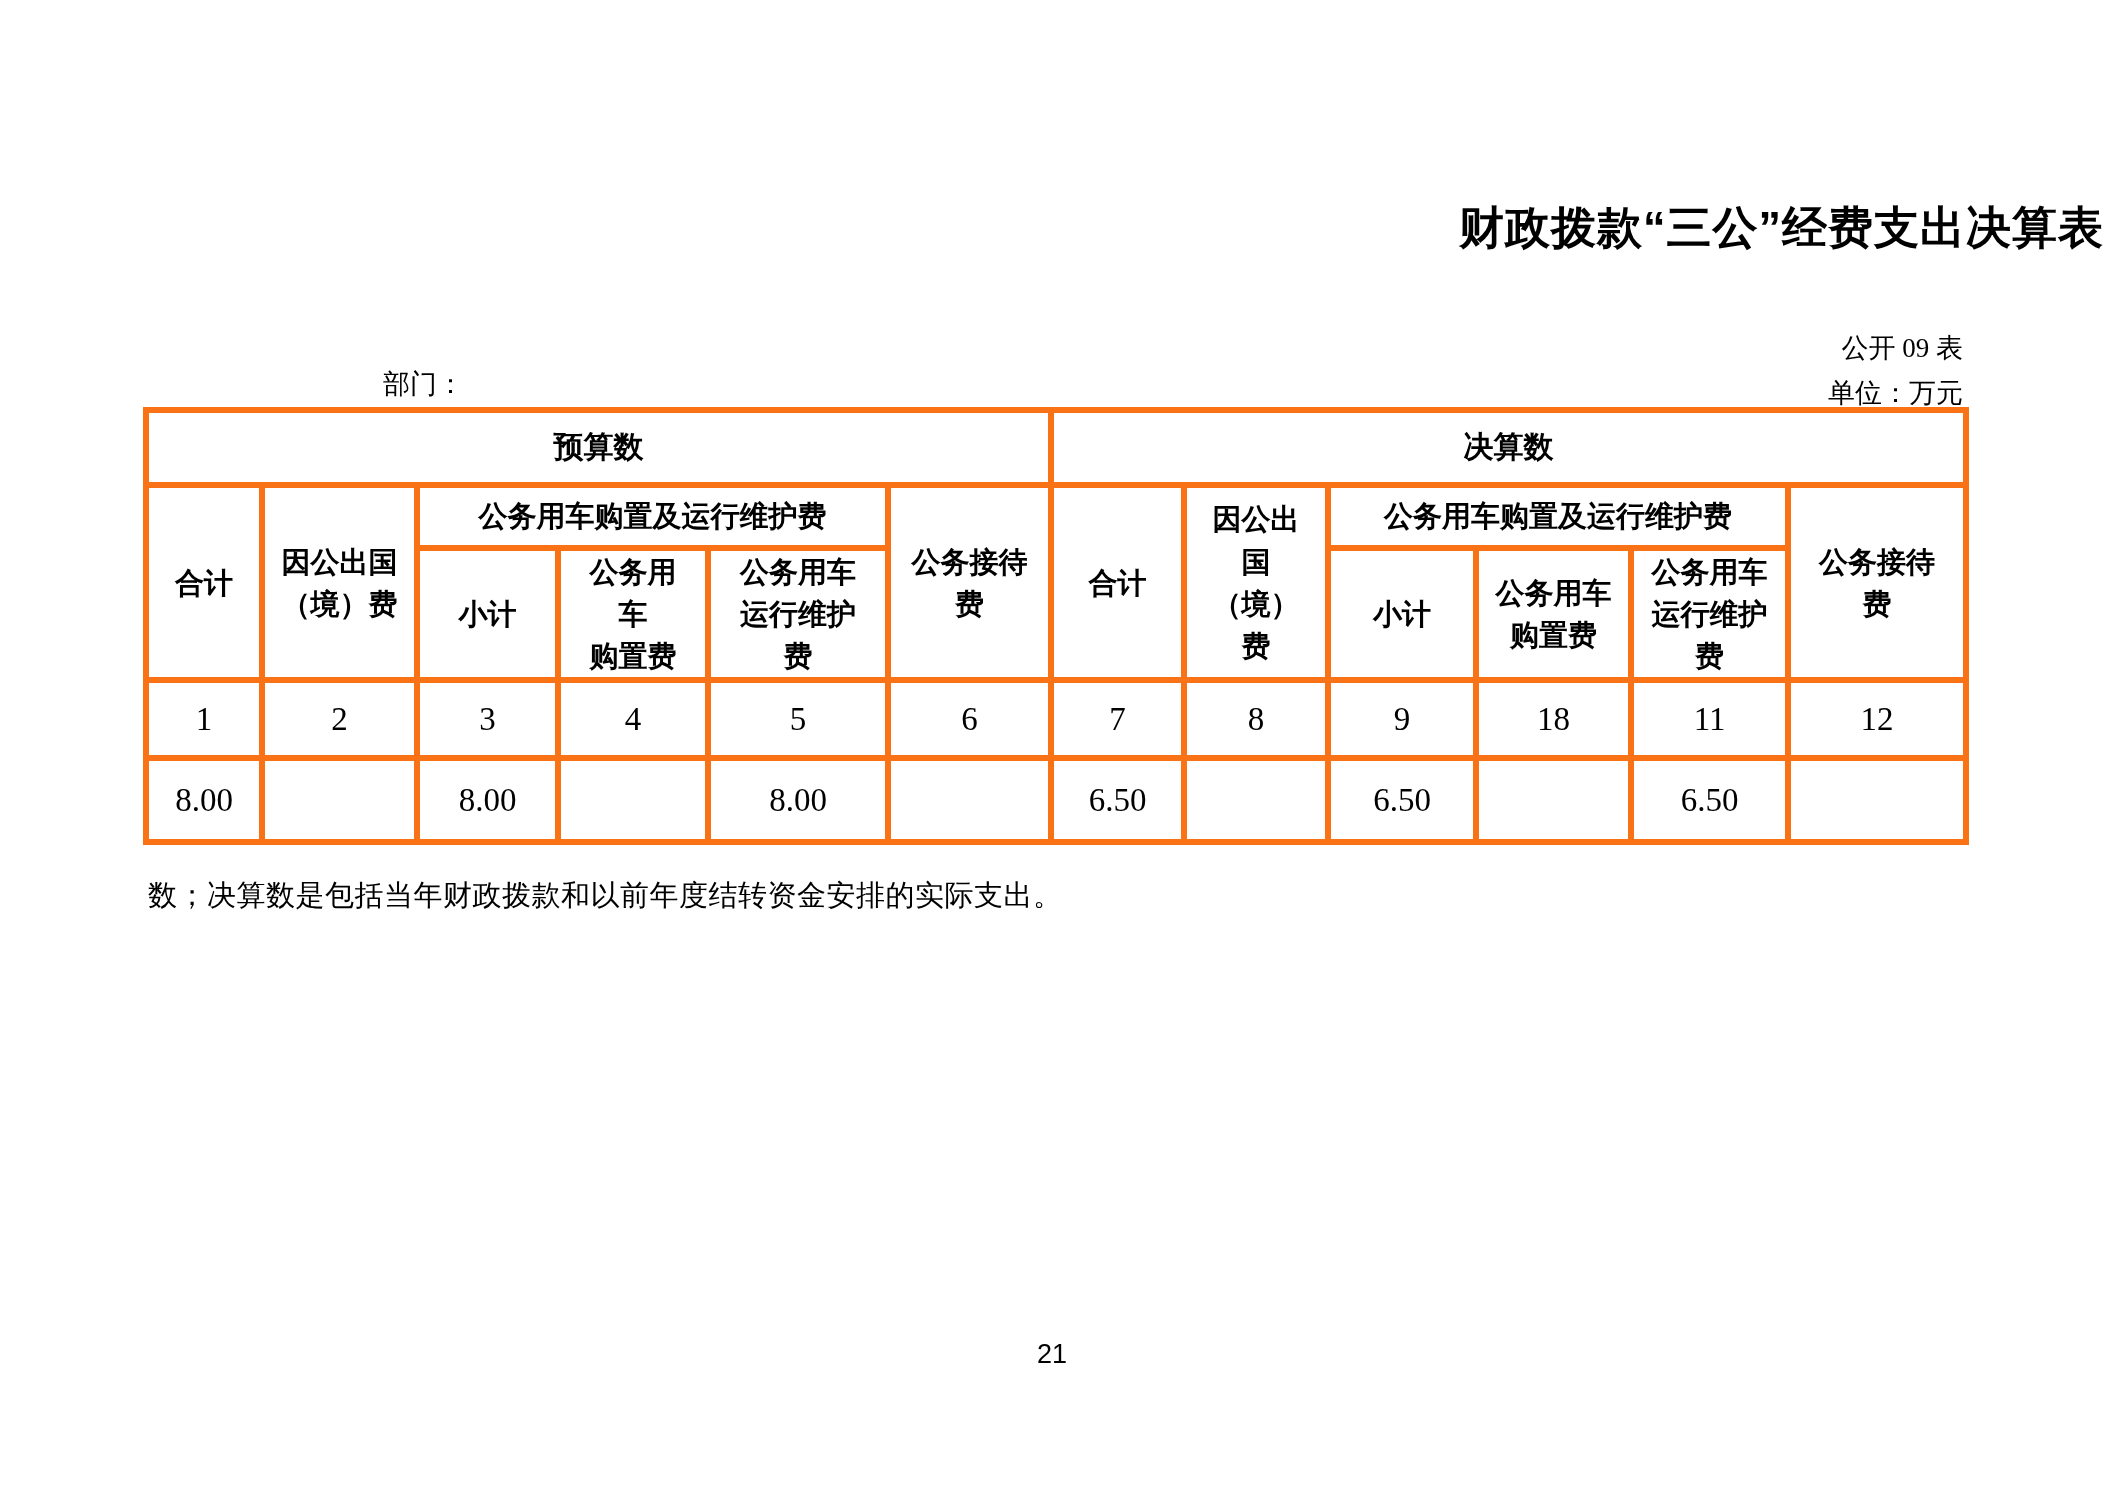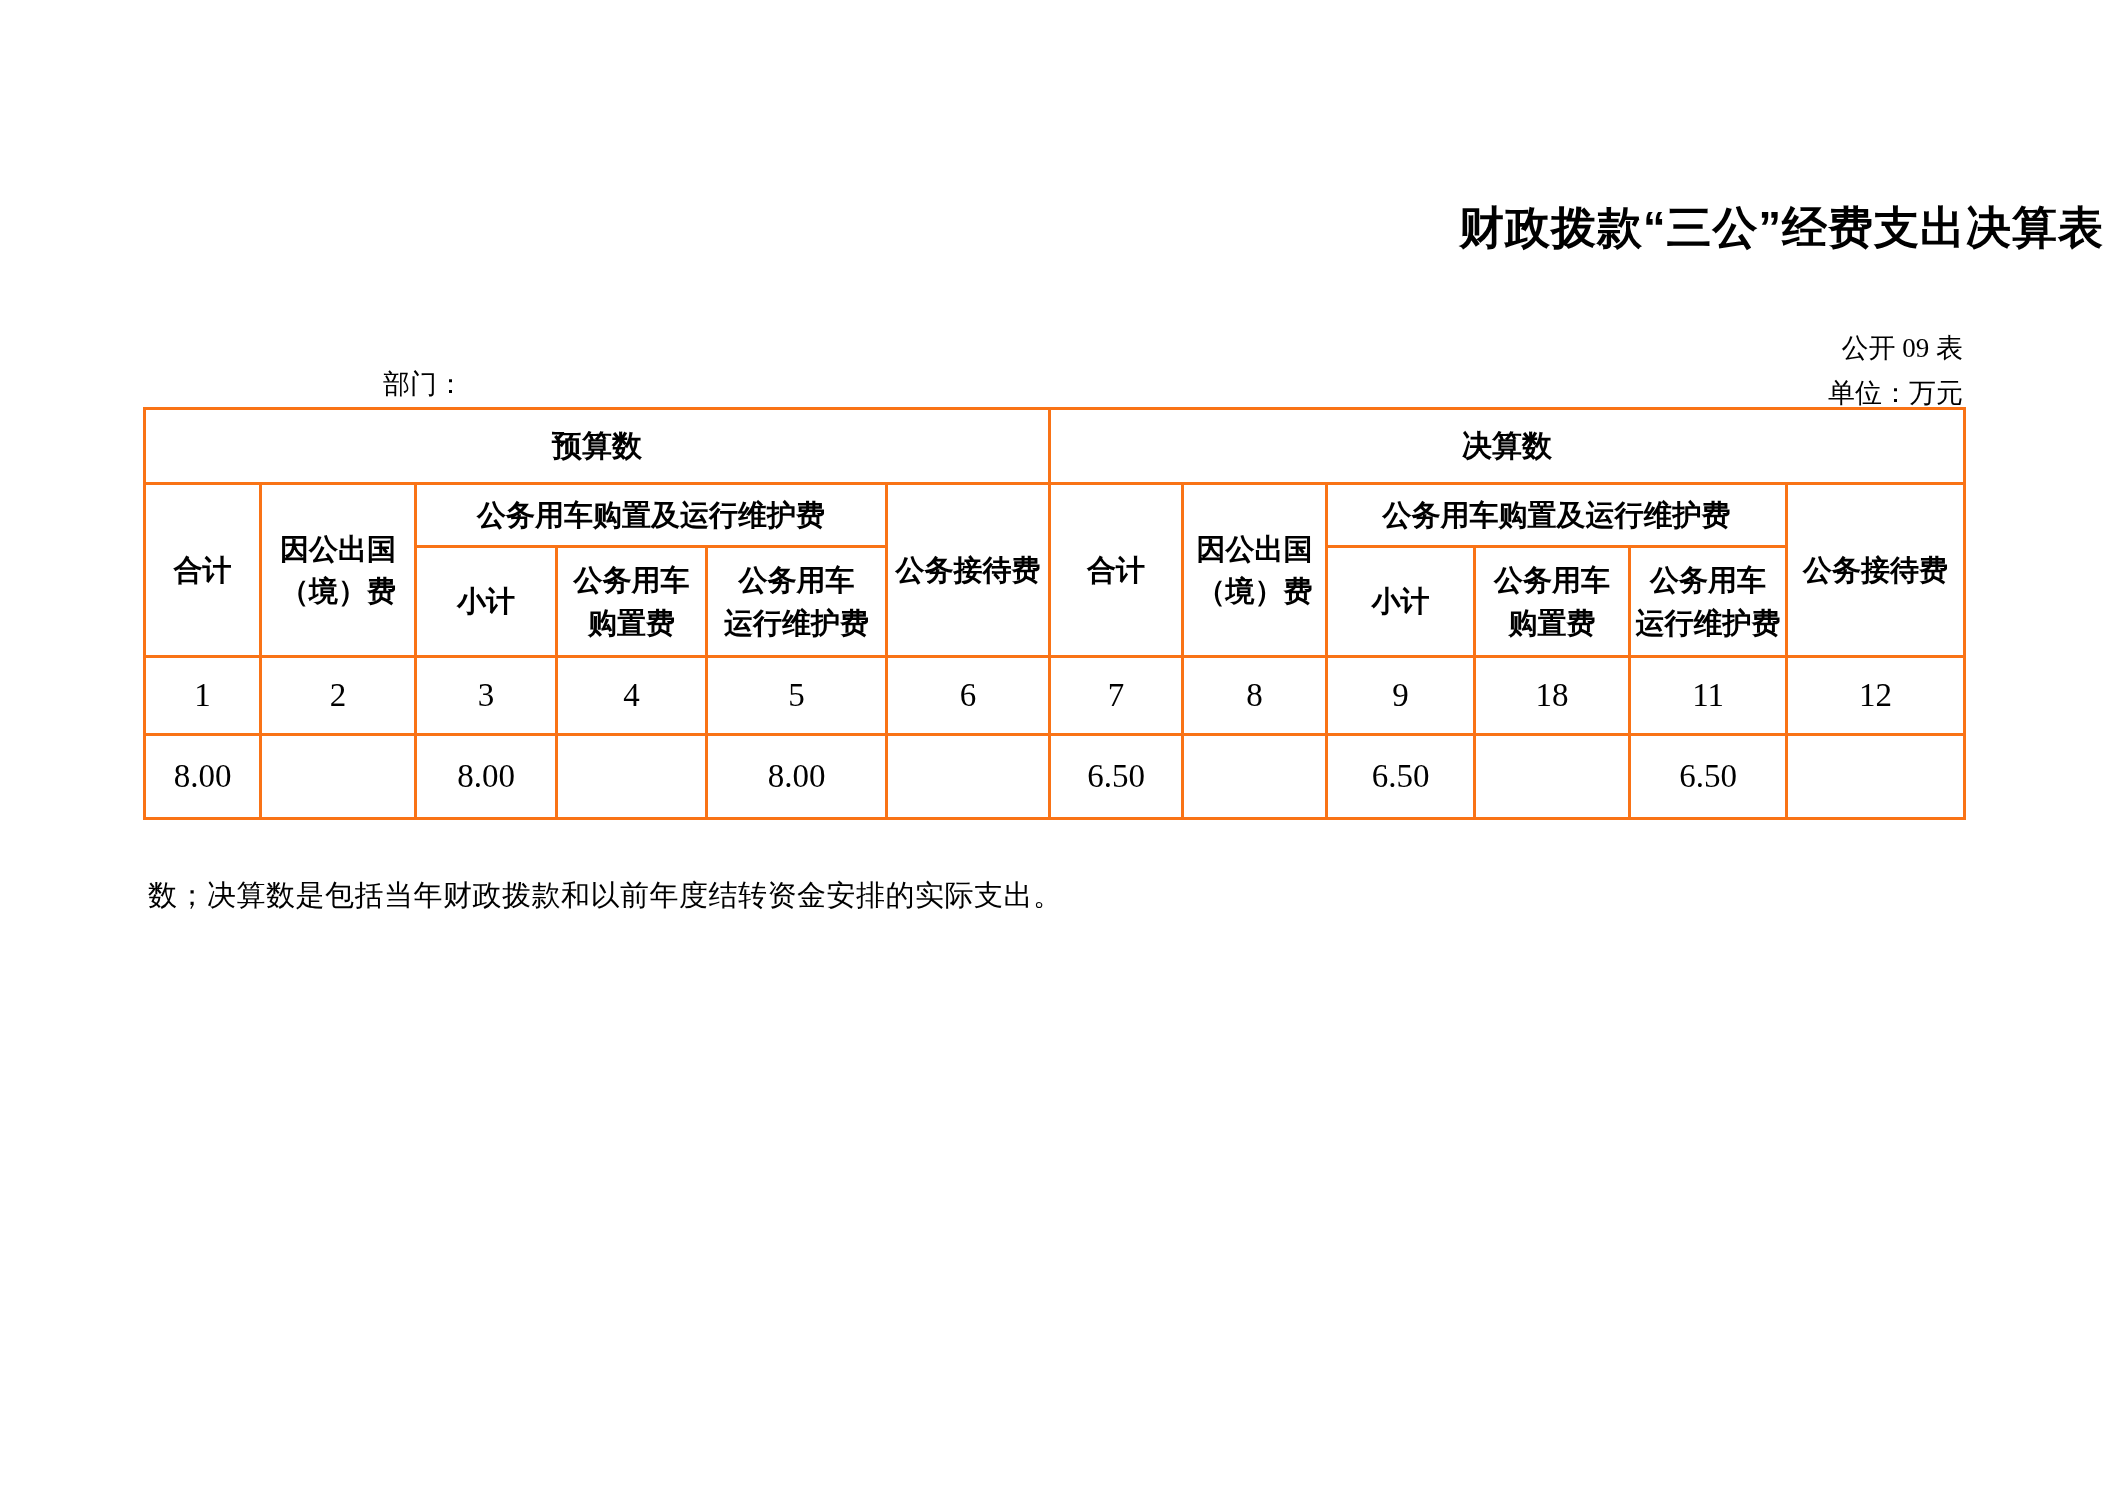--- a/index.html
+++ b/index.html
@@ -28,23 +28,23 @@
   .dept-label{
     position:absolute;left:383px;top:366px;
     font-size:27px;white-space:nowrap;
   }
   table.fiscal{
     position:absolute;left:143px;top:407px;
     width:1820px;
     border-collapse:collapse;table-layout:fixed;
   }
   table.fiscal td{
-    border:3px solid #f97316;
+    border:6px solid #f97316;
     text-align:center;vertical-align:middle;
-    padding:0 4px;
+    padding:0 16px;
     overflow:hidden;
   }
   td.hdr{
     font-weight:bold;
     font-size:29px;
     white-space:pre-line;
     line-height:1.45;
   }
   td.section-hdr{
     font-weight:bold;
@@ -154,14 +154,15 @@
       <td class="val">6.50</td>
       <td class="val"></td>
       <td class="val">6.50</td>
       <td class="val"></td>
     </tr>
   </tbody>
     </table>
 
   <div class="note-line l2">数；决算数是包括当年财政拨款和以前年度结转资金安排的实际支出。</div>
 
+  <div class="page-number">21</div>
 
 </div>
 
 </body></html>

